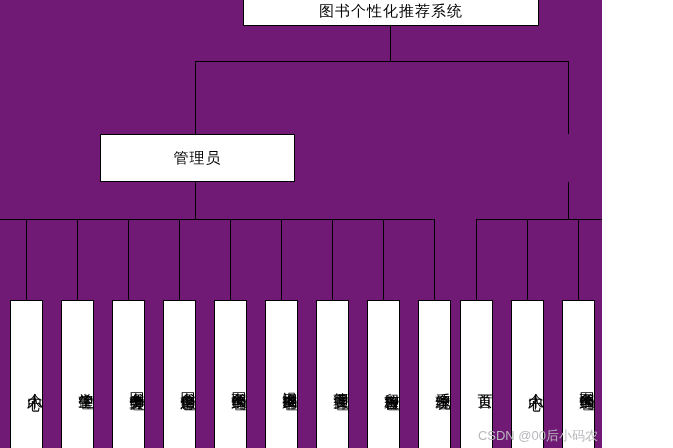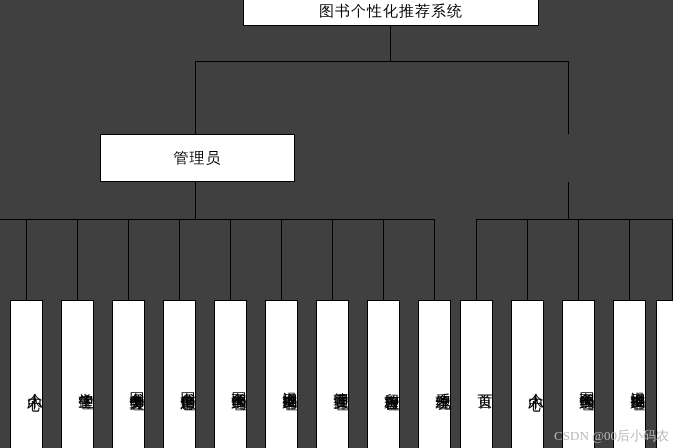--- a/index.html
+++ b/index.html
@@ -2,23 +2,23 @@
 <html><head>
 <meta charset="utf-8">
 <style>
   html, body {
     margin: 0;
     padding: 0;
     background: #ffffff;
   }
   #canvas {
     position: relative;
-    width: 673px;
+    width: 602px;
     height: 448px;
-    background: #404040;
+    background: #701a75;
     overflow: hidden;
     font-family: "DejaVu Sans", "Liberation Sans", sans-serif;
   }
   .node {
     position: absolute;
     box-sizing: border-box;
     border: 1px solid #000000;
     background: #ffffff;
     display: flex;
     align-items: center;
@@ -46,21 +46,21 @@
     background: #000000;
   }
   .hline { height: 1px; }
   .vline { width: 1px; }
   .watermark {
     position: absolute;
     right: 4px;
     bottom: 3px;
     font-size: 13px;
     color: #b9b9bd;
-    font-family: Liberation Serif, serif;
+    font-family: Liberation Sans, sans-serif;
     white-space: nowrap;
   }
 </style>
 </head>
 <body>
 
 <div id="canvas">
 
   <div class="node horiz" style="left:243px; top:-4px; width:296px; height:30px;">
     <span>图书个性化推荐系统</span>

